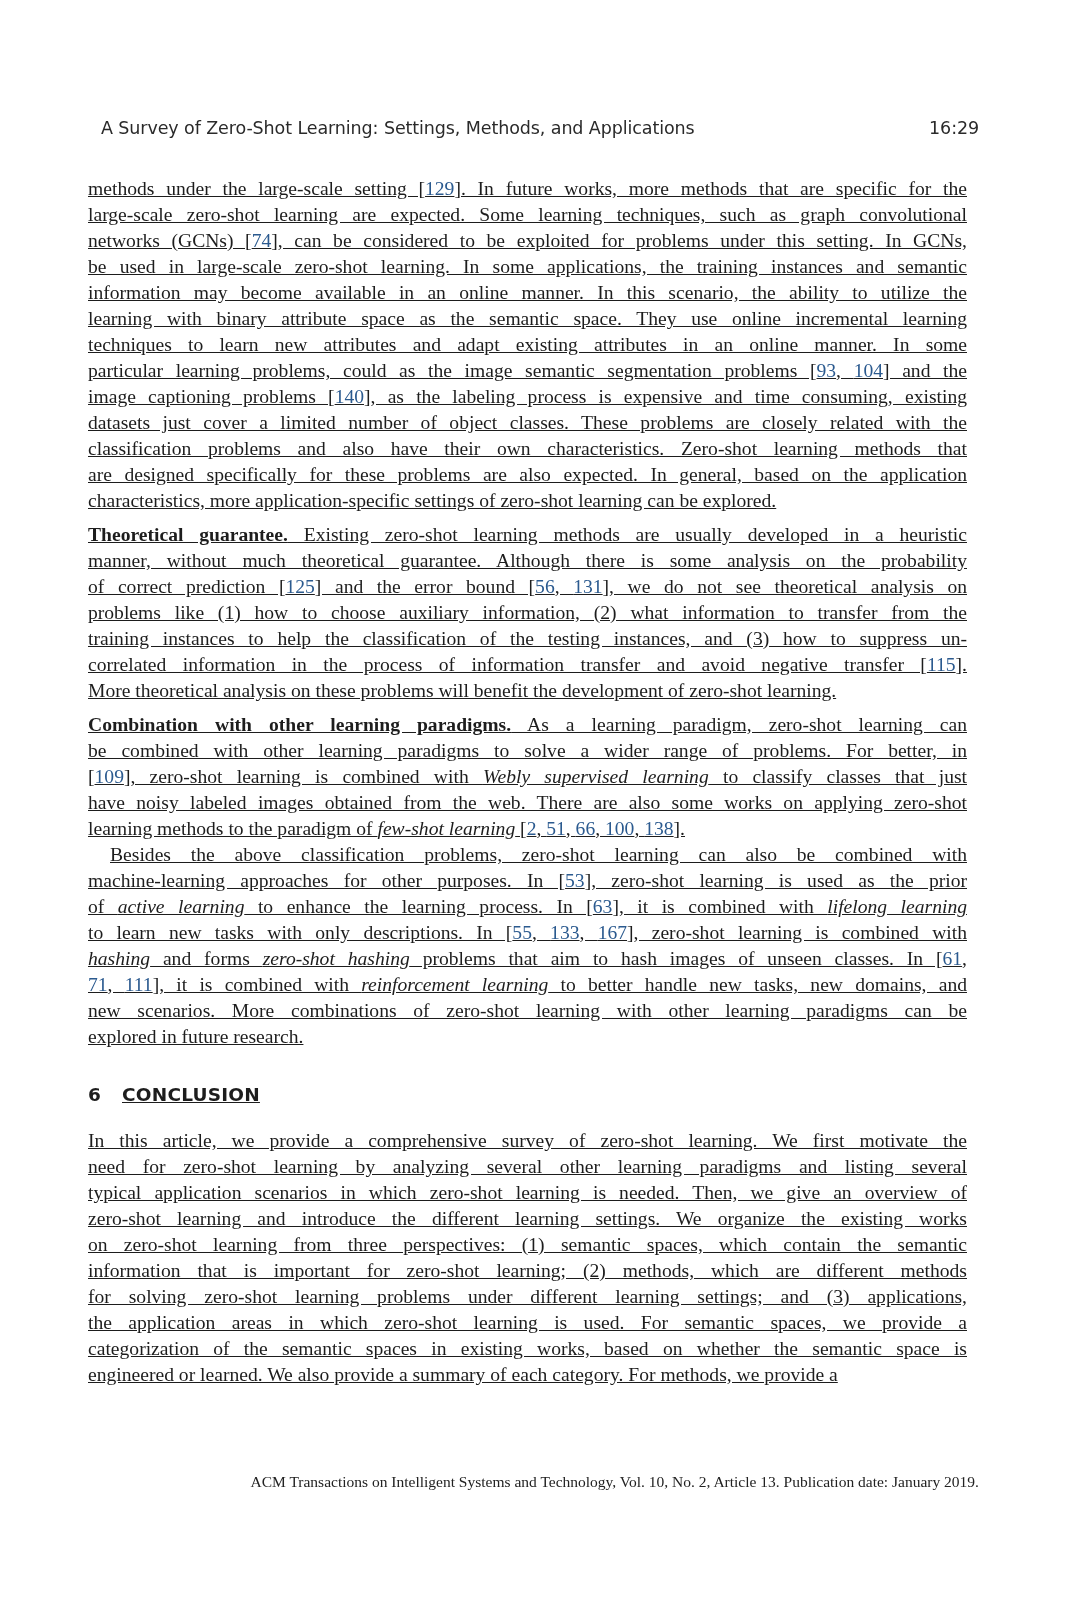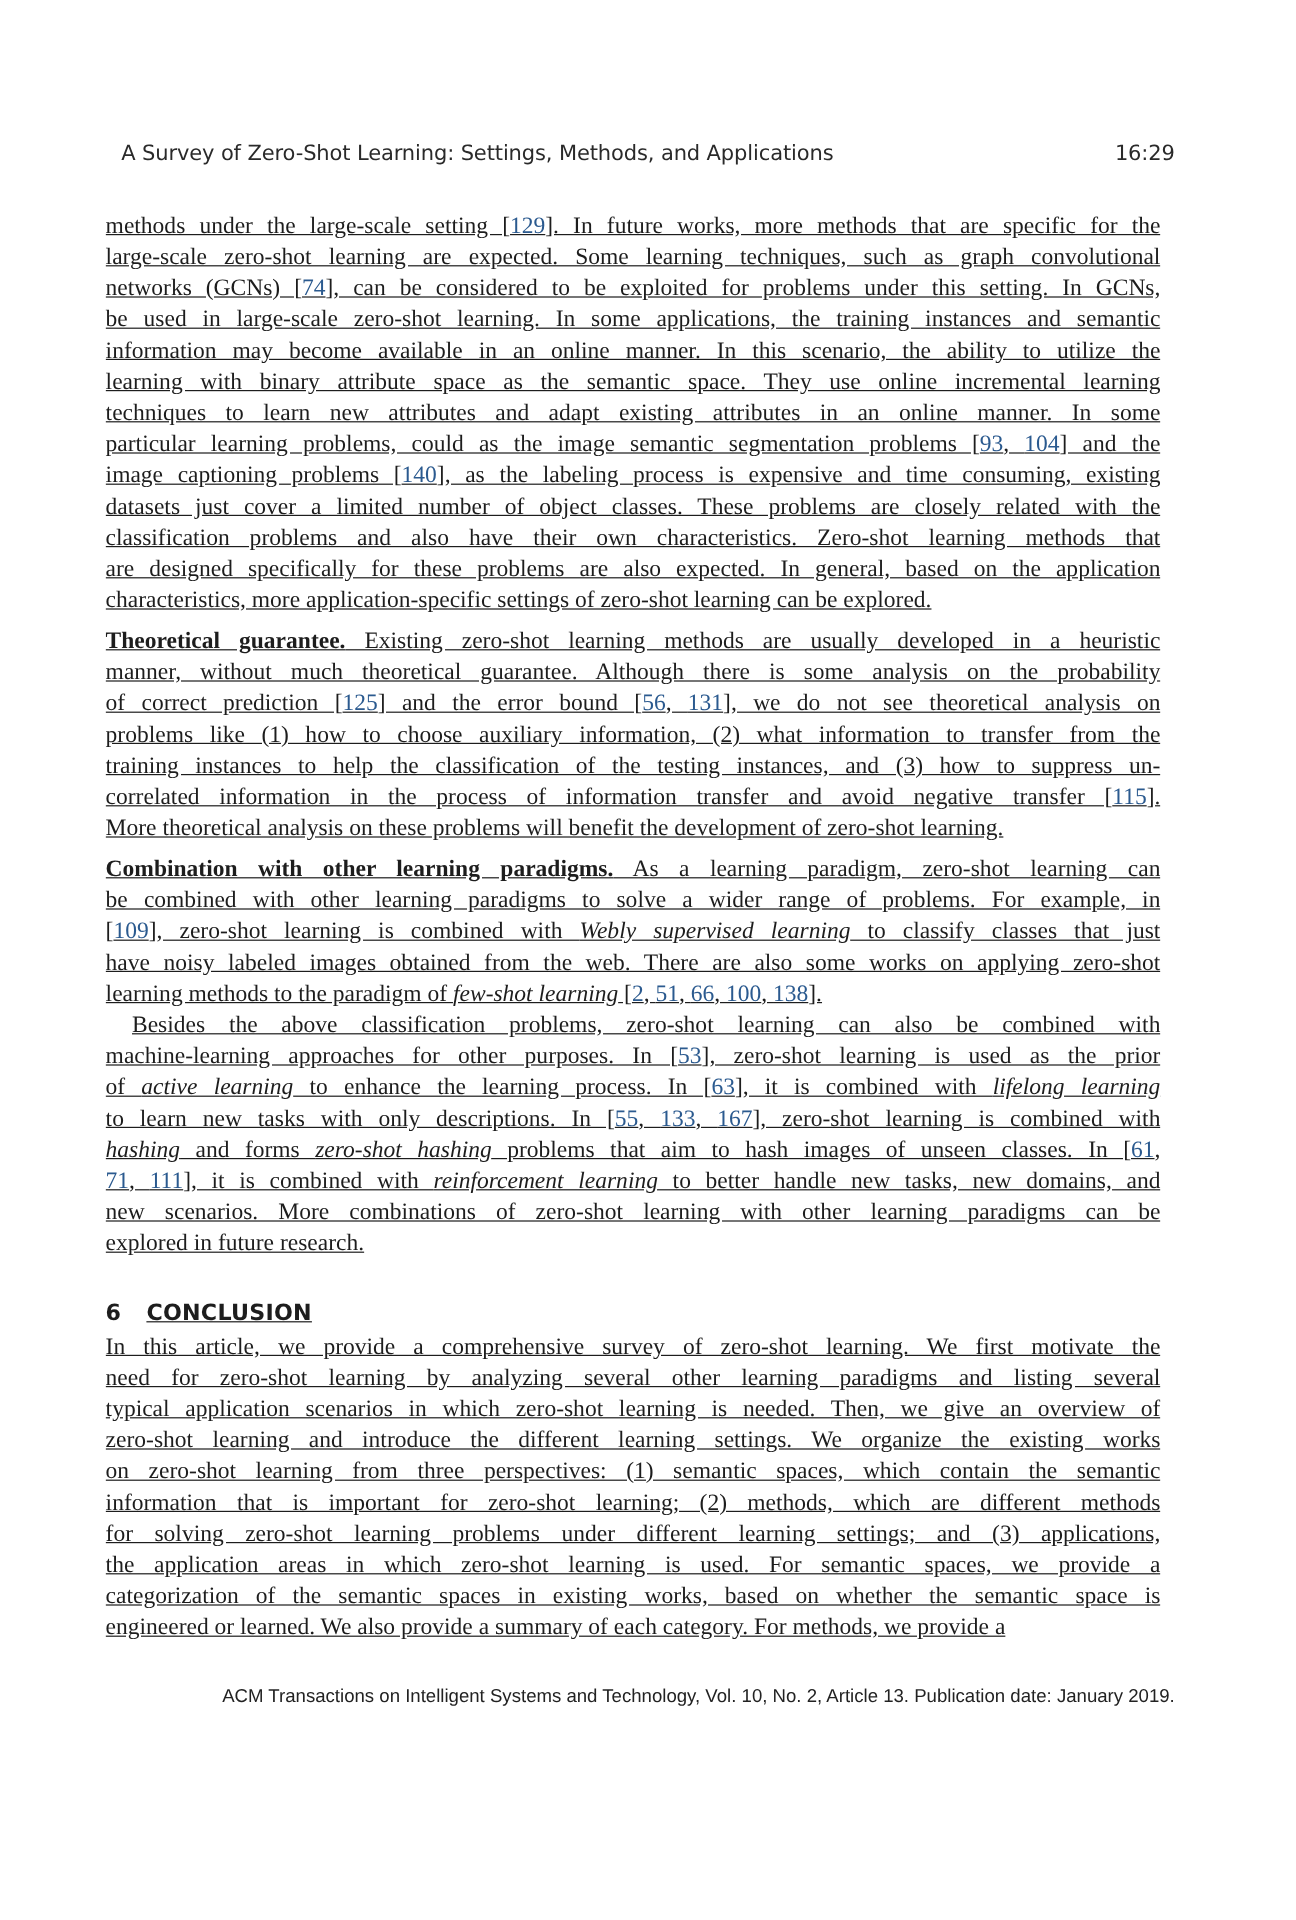--- a/index.html
+++ b/index.html
@@ -12,24 +12,24 @@
   }
   .body { position: absolute; left: 88px; width: 879px; top: 176px;
     font-family: "Liberation Serif", serif; font-size: 19.6px; color: #1d1d1d; text-decoration: underline; }
   .line { height: 26px; line-height: 26px; white-space: nowrap; text-align: justify; text-align-last: justify; display: block; overflow: hidden; }
   .line.last { text-align-last: left; }
   .gap { height: 8px; }
   .indent { padding-left: 22px; }
   .cite { color: #2b5a8f; }
   b.run { font-weight: bold; }
   i.em { font-style: italic; }
-  .section-title { font-family: "DejaVu Sans", sans-serif; font-size: 18.5px; font-weight: bold; color: #1d1d1d; height: 30px; line-height: 30px; margin-top: 30px; margin-bottom: 0; letter-spacing: 0.2px; }
+  .section-title { font-family: "DejaVu Sans", sans-serif; font-size: 18.5px; font-weight: bold; color: #1d1d1d; height: 30px; line-height: 30px; margin-top: 30px; margin-bottom: 18px; letter-spacing: 0.2px; }
   .section-title .num { display: inline-block; width: 34px; }
-  .footer { position: absolute; right: 101px; top: 1405px;
-    font-family: Liberation Sans, sans-serif; font-size: 15.5px; color: #222; }
+  .footer { position: absolute; right: 101px; top: 1473px;
+    font-family: Liberation Serif, serif; font-size: 15.5px; color: #222; }
 </style>
 </head>
 <body>
 
 <div class="page">
   <div class="running-head">
     <span>A Survey of Zero-Shot Learning: Settings, Methods, and Applications</span>
     <span>16:29</span>
   </div>
 
@@ -56,21 +56,21 @@
           <span class="line"><span>manner, without much theoretical guarantee. Although there is some analysis on the probability</span></span>
           <span class="line"><span>of correct prediction [</span><a class="cite">125</a><span>] and the error bound [</span><a class="cite">56</a><span>, </span><a class="cite">131</a><span>], we do not see theoretical analysis on</span></span>
           <span class="line"><span>problems like (1) how to choose auxiliary information, (2) what information to transfer from the</span></span>
           <span class="line"><span>training instances to help the classification of the testing instances, and (3) how to suppress un-</span></span>
           <span class="line"><span>correlated information in the process of information transfer and avoid negative transfer [</span><a class="cite">115</a><span>].</span></span>
           <span class="line last"><span>More theoretical analysis on these problems will benefit the development of zero-shot learning.</span></span>
         </div>
         <div class="gap"></div>
         <div>
           <span class="line"><b class="run">Combination with other learning paradigms.</b><span> As a learning paradigm, zero-shot learning can</span></span>
-          <span class="line"><span>be combined with other learning paradigms to solve a wider range of problems. For example, in</span></span>
+          <span class="line"><span>be combined with other learning paradigms to solve a wider range of problems. For better, in</span></span>
           <span class="line"><span>[</span><a class="cite">109</a><span>], zero-shot learning is combined with </span><i class="em">Webly supervised learning</i><span> to classify classes that just</span></span>
           <span class="line"><span>have noisy labeled images obtained from the web. There are also some works on applying zero-shot</span></span>
           <span class="line last"><span>learning methods to the paradigm of </span><i class="em">few-shot learning</i><span> [</span><a class="cite">2</a><span>, </span><a class="cite">51</a><span>, </span><a class="cite">66</a><span>, </span><a class="cite">100</a><span>, </span><a class="cite">138</a><span>].</span></span>
         </div>
         <div>
           <span class="line indent"><span>Besides the above classification problems, zero-shot learning can also be combined with</span></span>
           <span class="line"><span>machine-learning approaches for other purposes. In [</span><a class="cite">53</a><span>], zero-shot learning is used as the prior</span></span>
           <span class="line"><span>of </span><i class="em">active learning</i><span> to enhance the learning process. In [</span><a class="cite">63</a><span>], it is combined with </span><i class="em">lifelong learning</i></span>
           <span class="line"><span>to learn new tasks with only descriptions. In [</span><a class="cite">55</a><span>, </span><a class="cite">133</a><span>, </span><a class="cite">167</a><span>], zero-shot learning is combined with</span></span>
           <span class="line"><i class="em">hashing</i><span> and forms </span><i class="em">zero-shot hashing</i><span> problems that aim to hash images of unseen classes. In [</span><a class="cite">61</a><span>,</span></span>

